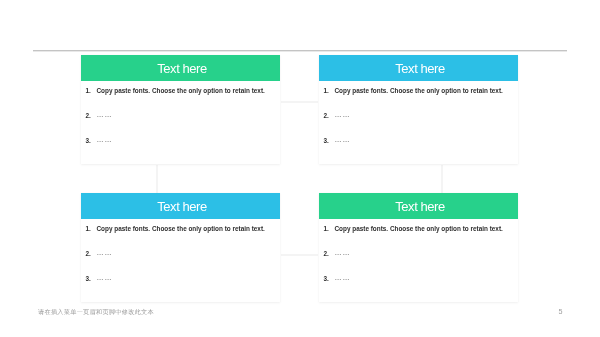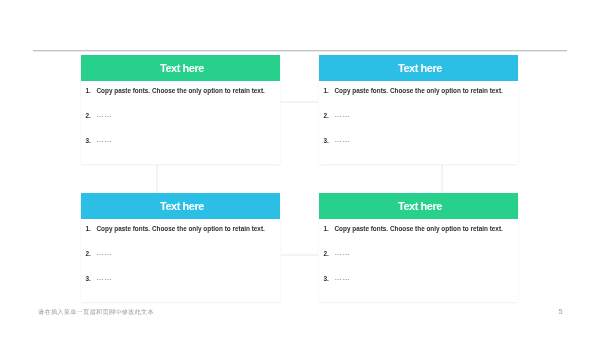--- a/index.html
+++ b/index.html
@@ -6,21 +6,21 @@
   body{width:600px;height:337px;background:#ffffff;font-family:"Liberation Sans",sans-serif;overflow:hidden;}
   .slide{position:relative;width:600px;height:337px;background:#fff;}
   .toprule{position:absolute;left:33px;top:50px;width:534px;height:2px;background:linear-gradient(to bottom,#c4c4c4 0%,#c4c4c4 55%,#e8e8e8 55%,#e8e8e8 100%);}
 
   .card{position:absolute;width:199px;background:#fff;box-shadow:0 1px 2.5px rgba(0,0,0,.055),0 0 1px rgba(0,0,0,.05);}
   .card.c1{left:81px;top:55px;height:109px;}
   .card.c2{left:319px;top:55px;height:109px;}
   .card.c3{left:81px;top:193px;height:109px;}
   .card.c4{left:319px;top:193px;height:109px;}
 
-  .hdr{filter:opacity(1);height:26px;color:#fff;font-weight:bold;font-size:11px;display:flex;align-items:center;justify-content:center;letter-spacing:-0.45px;text-indent:3.0px;padding-top:0.5px;box-sizing:border-box;}
+  .hdr{filter:opacity(1);height:26px;color:#fff;font-weight:normal;font-size:13px;display:flex;align-items:center;justify-content:center;letter-spacing:-0.45px;text-indent:3.0px;padding-top:0.5px;box-sizing:border-box;}
 
   ul.items{list-style:none;margin:0;padding:0;position:relative;height:83px;}
   li.item{position:absolute;left:0;right:0;font-size:6.4px;line-height:9px;color:#2e2e2e;font-weight:bold;height:9px;filter:opacity(1);}
   li.item .num{position:absolute;left:4.5px;top:0;}
   li.item .txt{position:absolute;left:15.5px;top:0;}
   li.i1{top:4.5px;}
   li.i2{top:29.5px;}
   li.i3{top:54.5px;}
   li.item .txt.dots{color:#9a9a9a;letter-spacing:0.85px;font-weight:bold;font-size:7.2px;top:-0.1px;}
 

